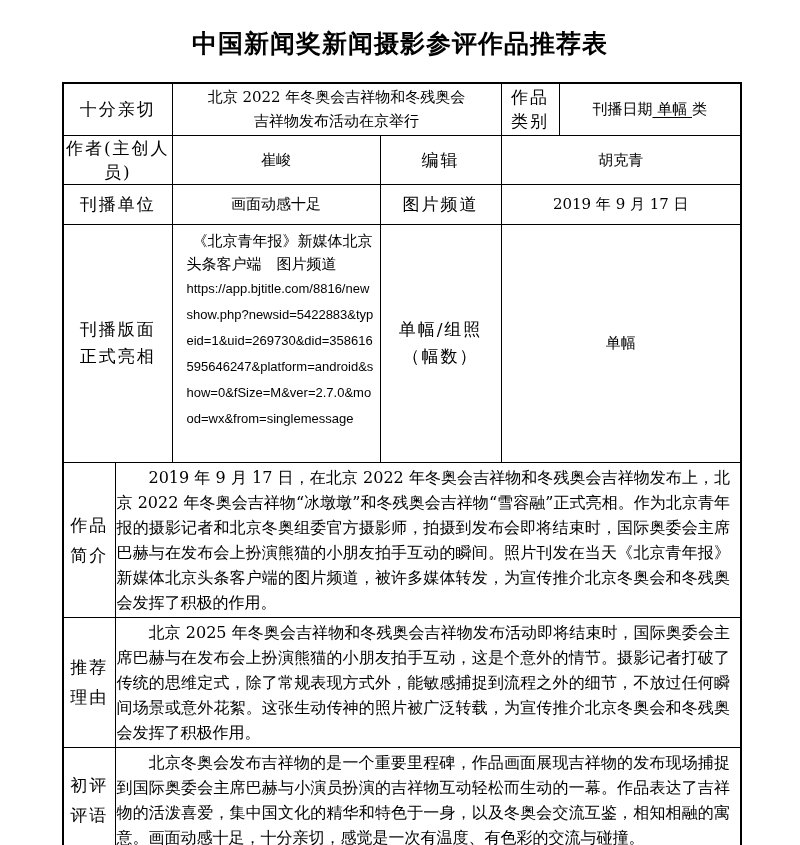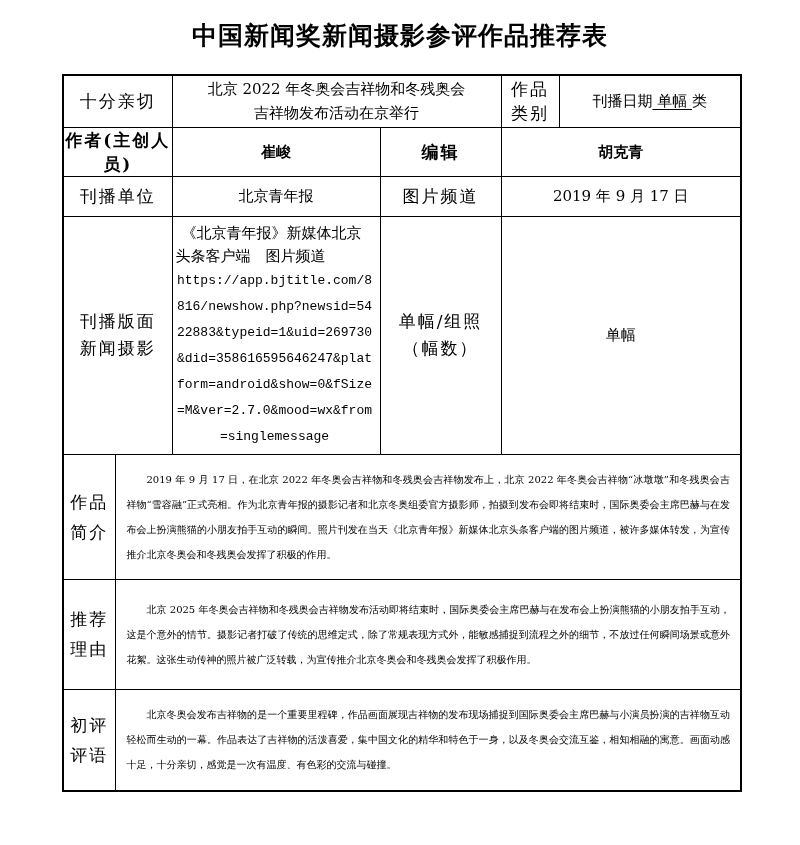--- a/index.html
+++ b/index.html
@@ -2,21 +2,21 @@
 <html><head>
 <meta charset="utf-8">
 <style>
   html,body { margin:0; padding:0; background:#ffffff; }
   .page {
     width:800px; height:845px; background:#ffffff; color:#000;
     font-family:"DejaVu Serif","Liberation Serif",serif;
     position:relative; overflow:hidden; box-sizing:border-box;
   }
   .title {
-    margin:0; padding-top:20px; text-align:center;
+    margin:0; padding-top:28px; text-align:center;
     font-size:25px; line-height:32px; font-weight:bold; letter-spacing:1px;
   }
   table.form {
     border-collapse:collapse; table-layout:fixed;
     width:678px; margin:22px 0 0 62px;
     border:2px solid #000;
   }
   td { border:1px solid #000; padding:0; overflow:hidden; }
   .label {
     text-align:center; vertical-align:middle;
@@ -24,35 +24,35 @@
     white-space:pre-line;
   }
   .label-tall { line-height:30px; }
   .label-mid  { line-height:27px; }
   .value {
     text-align:center; vertical-align:middle;
     font-size:15px; line-height:24px; white-space:pre-line;
   }
   .u { text-decoration:underline; text-underline-offset:3px; }
   .para {
-    font-size:10px; line-height:25px; text-align:justify;
-    vertical-align:middle; padding:2px 10px 2px 11px;
+    font-size:16px; line-height:25px; text-align:justify;
+    vertical-align:middle; padding:2px 10px 2px 1px;
   }
   .para div { text-indent:2em; }
-  .pubcell { vertical-align:top; padding:5px 6px 0 3px;margin-top:26px; }
+  .pubcell { vertical-align:top; padding:5px 6px 0 14px;margin-top:26px; }
   .channel {
     font-size:15px; line-height:23px; text-align:left; text-indent:0.4em;
   }
   .url {
-    font-family:Liberation Mono, monospace;
-    font-size:13px; line-height:26px; text-align:center;
+    font-family:Liberation Sans, sans-serif;
+    font-size:13px; line-height:26px; text-align:left;
     word-break:break-all;
   }
   tr.r1 { height:52px; }
-  tr.r2 { height:46px;font-weight:bold; }
+  tr.r2 { height:46px; }
   tr.r3 { height:40px;margin-left:34px; }
   tr.r4 { height:238px; }
   tr.r5 { height:125px; }
   tr.r6 { height:110px; }
   tr.r7 { height:102px; }
 </style>
 </head>
 <body>
 
 <div class="page">
@@ -82,28 +82,28 @@
     <tr class="r2">
       <td colspan="2" class="label">作者(主创人
 员)</td>
       <td class="value">崔峻</td>
       <td class="label">编辑</td>
       <td colspan="2" class="value">胡克青</td>
     </tr>
 
     <tr class="r3">
       <td colspan="2" class="label">刊播单位</td>
-      <td class="value">北京青年报</td>
+      <td class="value">画面动感十足</td>
       <td class="label">图片频道</td>
       <td colspan="2" class="value">2019 年 9 月 17 日</td>
     </tr>
 
     <tr class="r4">
       <td colspan="2" class="label label-mid">刊播版面
-新闻摄影</td>
+正式亮相</td>
       <td class="pubcell">
         <div class="channel">《北京青年报》新媒体北京头条客户端　图片频道</div>
         <div class="url">https://app.bjtitle.com/8816/newshow.php?newsid=5422883&amp;typeid=1&amp;uid=269730&amp;did=358616595646247&amp;platform=android&amp;show=0&amp;fSize=M&amp;ver=2.7.0&amp;mood=wx&amp;from=singlemessage</div>
       </td>
       <td class="label label-mid">单幅/组照
 （幅数）</td>
       <td colspan="2" class="value">单幅</td>
     </tr>
 
     <tr class="r5">

